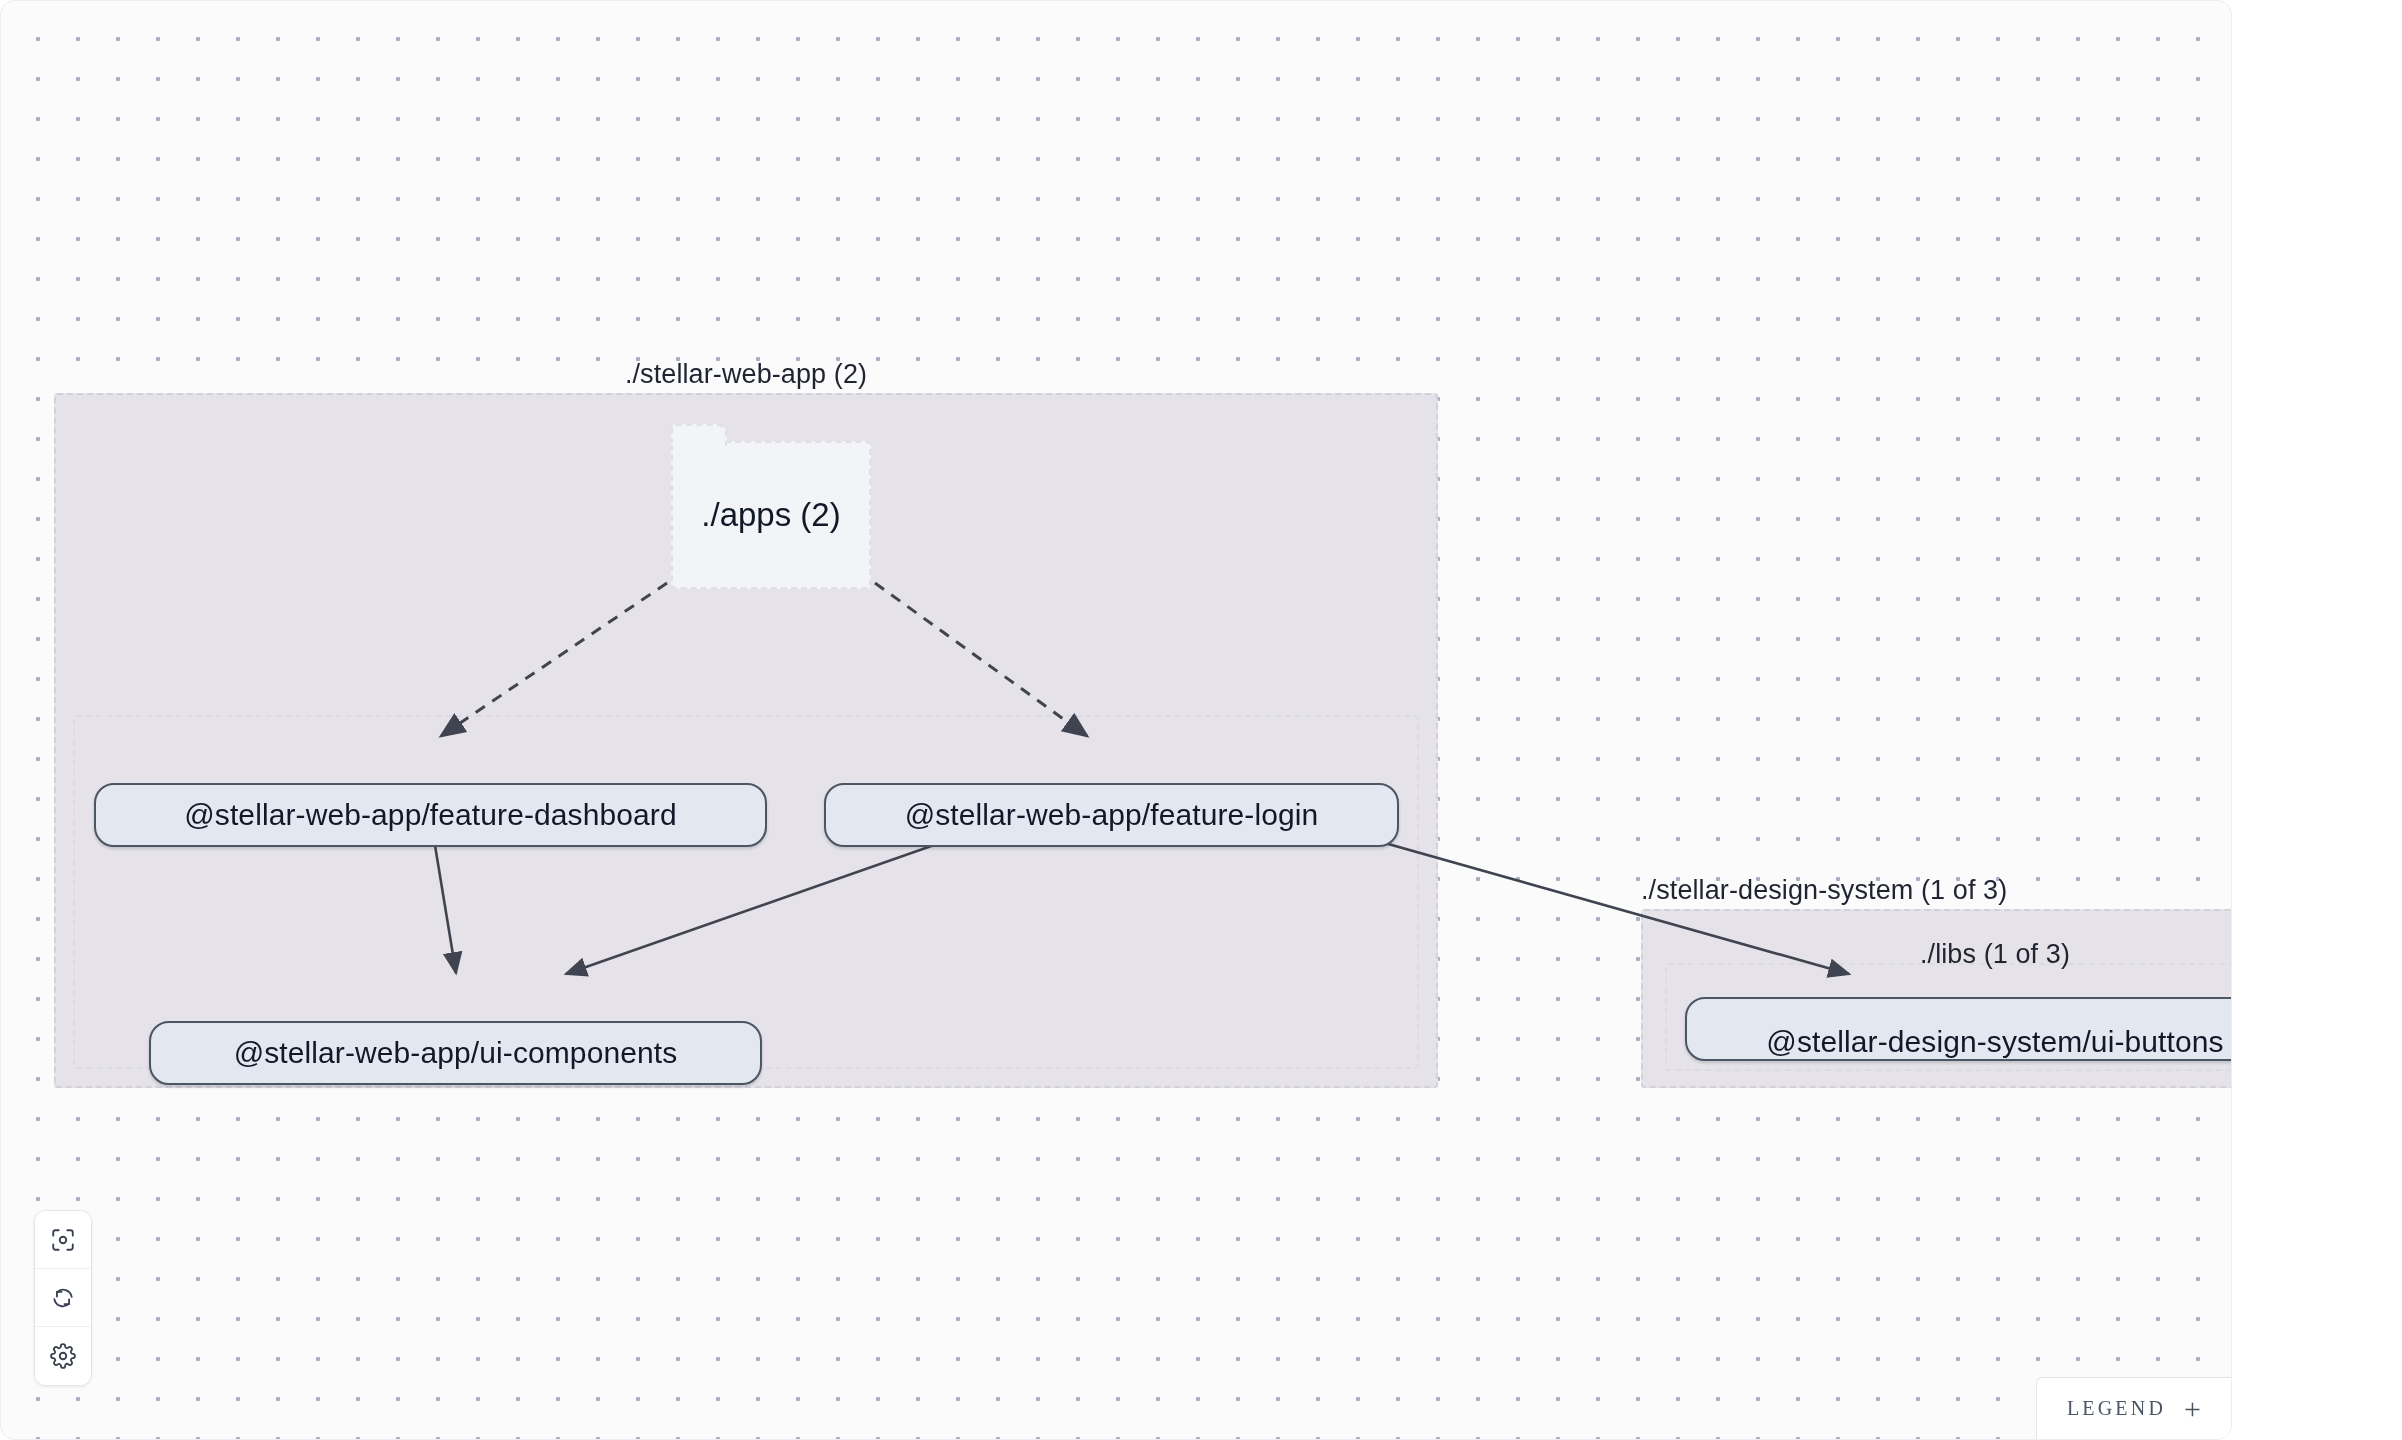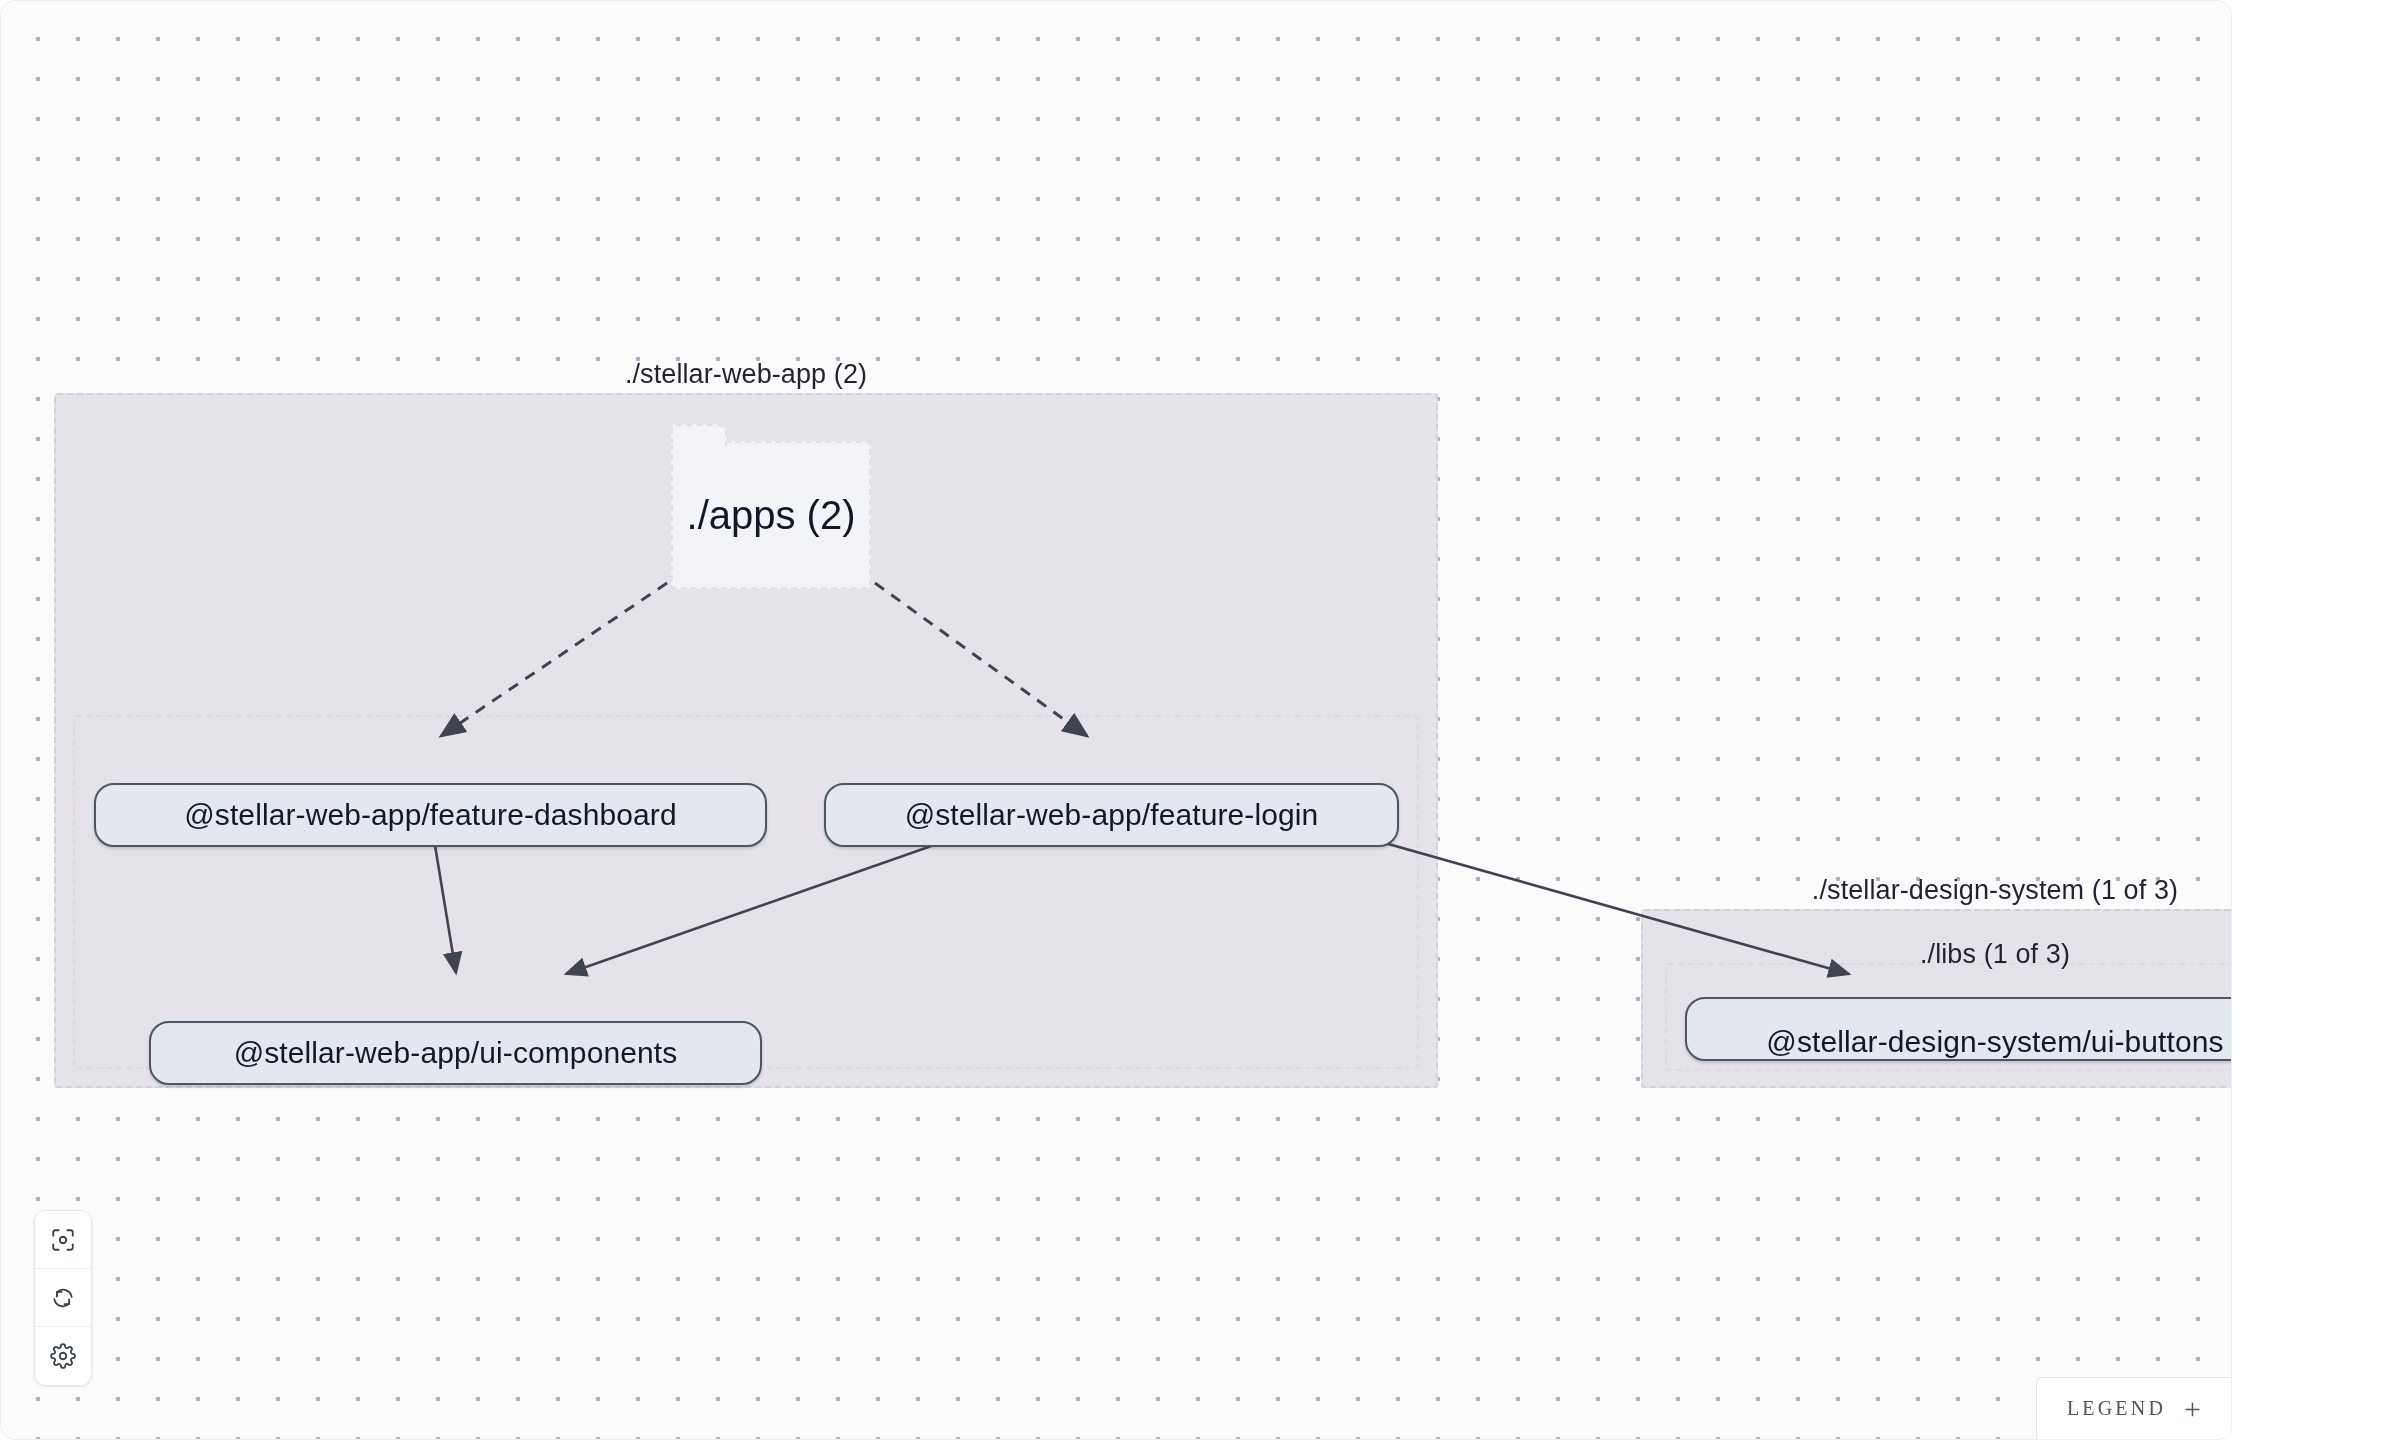--- a/index.html
+++ b/index.html
@@ -66,21 +66,21 @@
     left: 0; right: 0; bottom: -3px;
     height: 6px;
     background: #f3f4f8;
   }
   .folder-label {
     position: absolute;
     width: 100%;
     top: 50%;
     transform: translateY(-50%);
     text-align: center;
-    font-size: 40px;
+    font-size: 33px;
     color: #111827;
     white-space: nowrap;
   }
 
   
   .node {
     position: absolute;
     display: flex;
     align-items: center;
     justify-content: center;
@@ -165,21 +165,21 @@
 <body>
 
 <div id="graph-canvas">
 
   <div class="group" style="left:53px; top:392px; width:1384px; height:695px;"></div>
   <div class="group-label" style="left:53px; top:358px; width:1384px; text-align:center;">./stellar-web-app (2)</div>
 
   <div class="group subtle" style="left:72px; top:714px; width:1346px; height:354px;"></div>
 
   <div class="group" style="left:1640px; top:908px; width:708px; height:179px;"></div>
-  <div class="group-label" style="left:1640px; top:874px; width:708px; text-align:center;">./stellar-design-system (1 of 3)</div>
+  <div class="group-label" style="left:1640px; top:874px; width:708px; text-align:left;">./stellar-design-system (1 of 3)</div>
 
   <div class="group subtle" style="left:1664px; top:962px; width:660px; height:108px;"></div>
   <div class="group-label" style="left:1664px; top:938px; width:660px; text-align:center;">./libs (1 of 3)</div>
 
   <div class="folder" style="left:670px; top:440px; width:200px; height:148px;">
     <span class="folder-tab"></span>
     <span class="folder-label">./apps (2)</span>
   </div>
 
   <svg id="edge-layer" viewBox="0 0 2402 1440" xmlns="http://www.w3.org/2000/svg">

